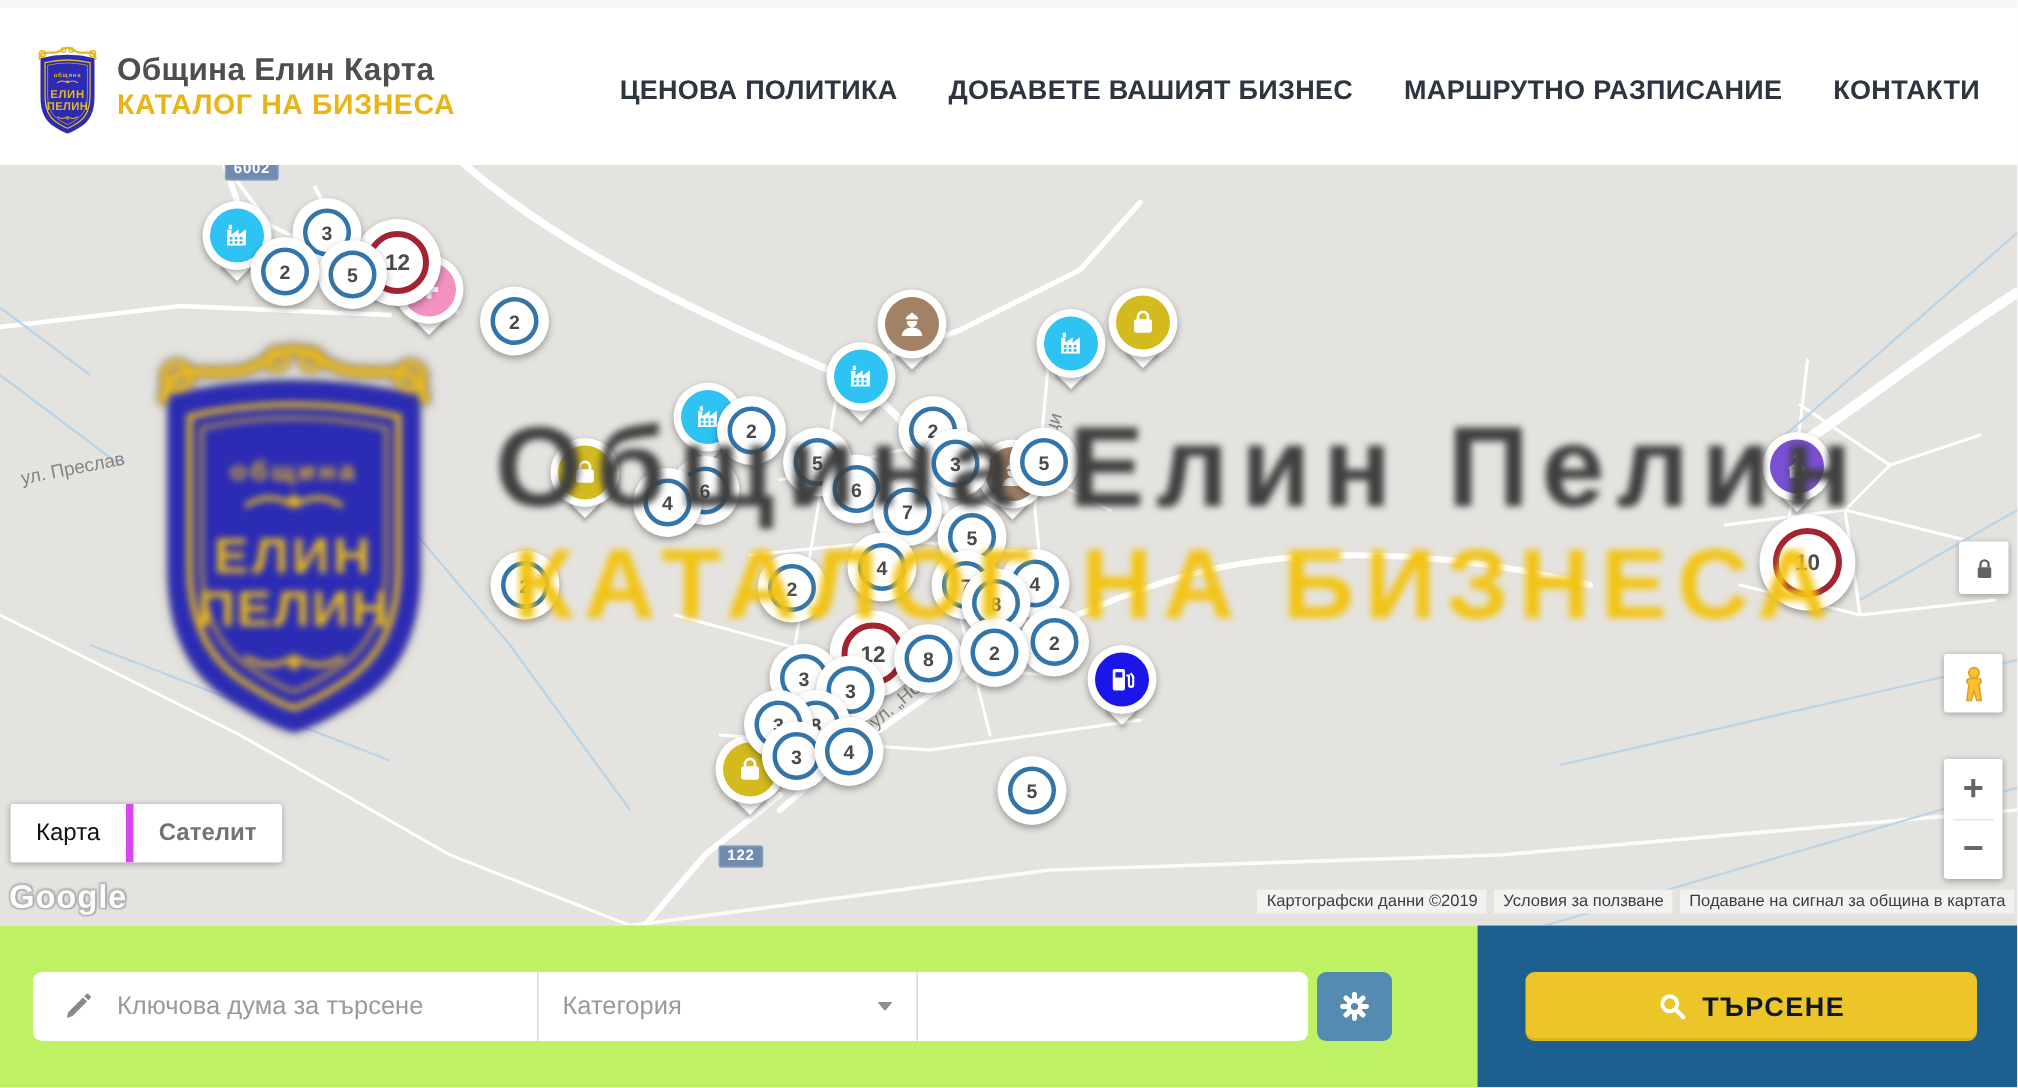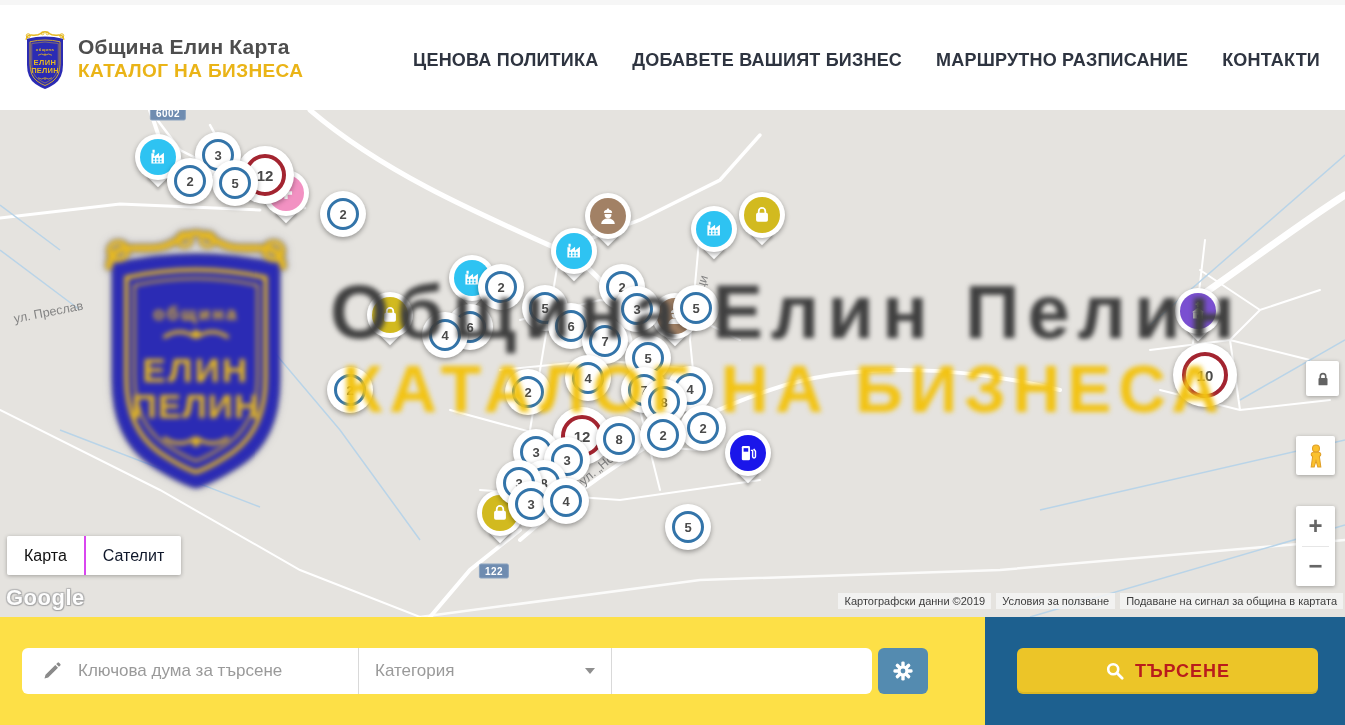--- a/index.html
+++ b/index.html
@@ -43,21 +43,21 @@
   .ctl{position:absolute;background:#fff;border-radius:2px;box-shadow:0 1px 4px rgba(0,0,0,.3);display:flex;align-items:center;justify-content:center;cursor:pointer;z-index:8;}
   .lock-btn{left:1306px;top:251px;width:33px;height:35px;}
   .pegman-btn{left:1296px;top:326px;width:39px;height:39px;}
   .zoomctl{position:absolute;left:1296px;top:396px;width:39px;height:80px;background:#fff;border-radius:2px;box-shadow:0 1px 4px rgba(0,0,0,.3);z-index:8;display:flex;flex-direction:column;}
   .zoombtn{flex:1;display:flex;align-items:center;justify-content:center;font-size:24px;font-weight:700;color:#666;cursor:pointer;}
   .zoomdiv{height:1px;background:#e6e6e6;margin:0 6px;}
 
   .maptype{position:absolute;left:7px;top:426px;display:flex;z-index:8;box-shadow:0 1px 4px rgba(0,0,0,.3);border-radius:2px;overflow:hidden;}
   .maptype button{height:39px;background:#fff;border:none;font-size:16px;padding:0 17px;cursor:pointer;}
   .maptype .active{font-weight:400;color:#111;}
-  .maptype .inactive{color:#0f172a;border-left:2px solid #d946ef;}
+  .maptype .inactive{color:#737373;border-left:5px solid #d946ef;font-weight:bold;}
 
   .google-logo{position:absolute;left:6px;top:475px;z-index:8;font-size:22px;font-weight:700;color:#fdfdfd;letter-spacing:.5px;text-shadow:0 0 1px #9c9c9c,1px 1px 1px #a7a7a7,-1px -1px 1px #bdbdbd,1px -1px 1px #b5b5b5,-1px 1px 1px #b5b5b5;cursor:pointer;}
   .attribution{position:absolute;right:2px;top:483px;z-index:9;display:flex;gap:5px;}
   .attribution span{background:rgba(245,245,245,.85);color:#3c3c3c;font-size:11px;padding:2px 6px;white-space:nowrap;}
 
   
   .searchbar{position:absolute;left:0;top:617px;width:1345px;height:108px;}
   .sb-left{position:absolute;left:0;top:0;width:985px;height:108px;}
   .sb-right{position:absolute;left:985px;top:0;width:360px;height:108px;}
   .sb-group{position:absolute;left:22px;top:31px;width:850px;height:46px;background:#fff;border-radius:6px;display:flex;align-items:stretch;overflow:hidden;}
@@ -65,21 +65,21 @@
   .sb-divider{width:1px;background:#d9d9d9;}
   .sb-keyword{width:336px;padding-left:20px;}
   .sb-keyword input{border:none;outline:none;font-size:17px;color:#555;width:240px;margin-left:14px;}
   .sb-keyword input::placeholder{color:#9a9a9a;}
   .sb-select{cursor:pointer;}
   .sb-cat{width:252px;padding-left:16px;}
   .sb-loc{width:260px;padding-left:16px;}
   .sb-select .ph{font-size:17px;color:#9a9a9a;}
   .caret{position:absolute;right:16px;top:50%;margin-top:-3px;width:0;height:0;border-left:5.5px solid transparent;border-right:5.5px solid transparent;border-top:6.5px solid #8f8f8f;}
   .gear-btn{position:absolute;left:878px;top:31px;width:50px;height:46px;background:#548bb0;border:none;border-radius:6px;display:flex;align-items:center;justify-content:center;cursor:pointer;}
-  .search-btn{position:absolute;left:32px;top:31px;width:301px;height:46px;border:none;border-radius:6px;display:flex;align-items:center;justify-content:center;gap:10px;color:#b91c1c;font-size:18px;font-weight:700;letter-spacing:1px;cursor:pointer;box-shadow:inset 0 -2px 0 rgba(0,0,0,.07);}
+  .search-btn{position:absolute;left:32px;top:31px;width:301px;height:46px;border:none;border-radius:6px;display:flex;align-items:center;justify-content:center;gap:10px;color:#0f172a;font-size:18px;font-weight:700;letter-spacing:1px;cursor:pointer;box-shadow:inset 0 -2px 0 rgba(0,0,0,.07);}
 </style>
 </head>
 <body>
 
 <svg width="0" height="0" style="position:absolute">
   <defs>
     <g id="crest-art">
       <path d="M28 46 Q100 28 172 46 L172 150 Q172 204 138 227 Q114 243 100 247 Q86 243 62 227 Q28 204 28 150 Z" fill="#2b2bb4"></path>
       <path d="M25 48 C28 22 52 36 72 30 C84 26 92 18 100 18 C108 18 116 26 128 30 C148 36 172 22 175 48" fill="none" stroke="#e5b822" stroke-width="6" stroke-linecap="round"></path>
       <circle cx="33" cy="34" r="8" fill="none" stroke="#e5b822" stroke-width="4"></circle>
@@ -448,21 +448,21 @@
         <span>Подаване на сигнал за община в картата</span>
       </div>
   <div class="road-badge" style="left: 168px; top: 3px;">6002</div>
       <div class="road-badge" style="left: 494px; top: 461px;">122</div>
       <div class="street-label" style="left: 14px; top: 202px; transform: rotate(-11deg);">ул. Преслав</div>
       <div class="street-label" style="left: 576px; top: 370px; transform: rotate(-40deg);">бул. „Новоселци“</div>
       <div class="street-label" style="left: 700px; top: 172px; transform: rotate(-72deg);">ци</div>
     </div>
 
   <div class="searchbar">
-    <div class="sb-left" style="background: #fde047; padding-left: 44px;">
+    <div class="sb-left" style="background: #bef264; padding-left: 44px;">
       <div class="sb-group">
         <div class="sb-sec sb-keyword">
           <svg width="20" height="20" viewBox="0 0 20 20">
               <path d="M2.5 17.5 L3.5 13.8 L13.3 4 L16 6.7 L6.2 16.5 Z M14.2 3.1 L15.6 1.7 a1 1 0 0 1 1.4 0 l1.3 1.3 a1 1 0 0 1 0 1.4 L16.9 5.8 Z" fill="#8a8a8a"></path>
             </svg>
           <input type="text" placeholder="Ключова дума за търсене" style="">
         </div>
         <div class="sb-divider"></div>
         <div class="sb-sec sb-select sb-cat">
           <span class="ph">Категория</span>

